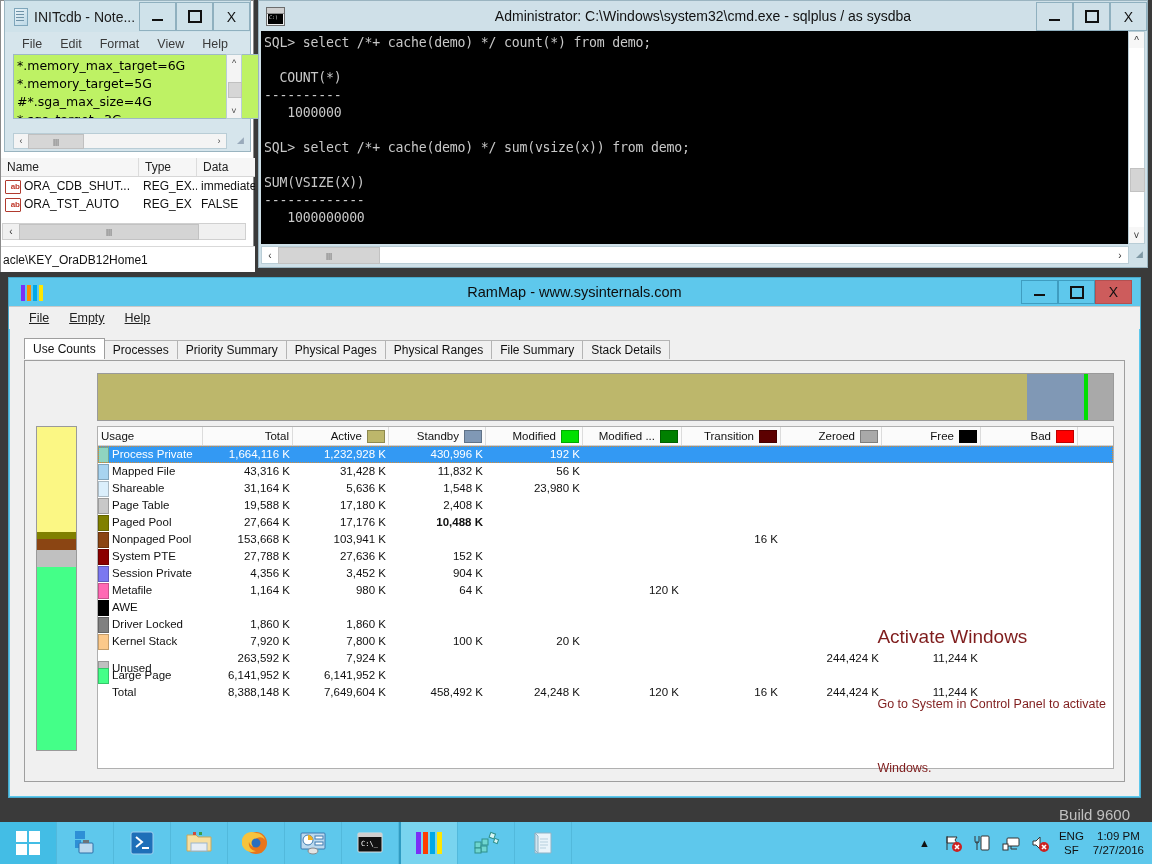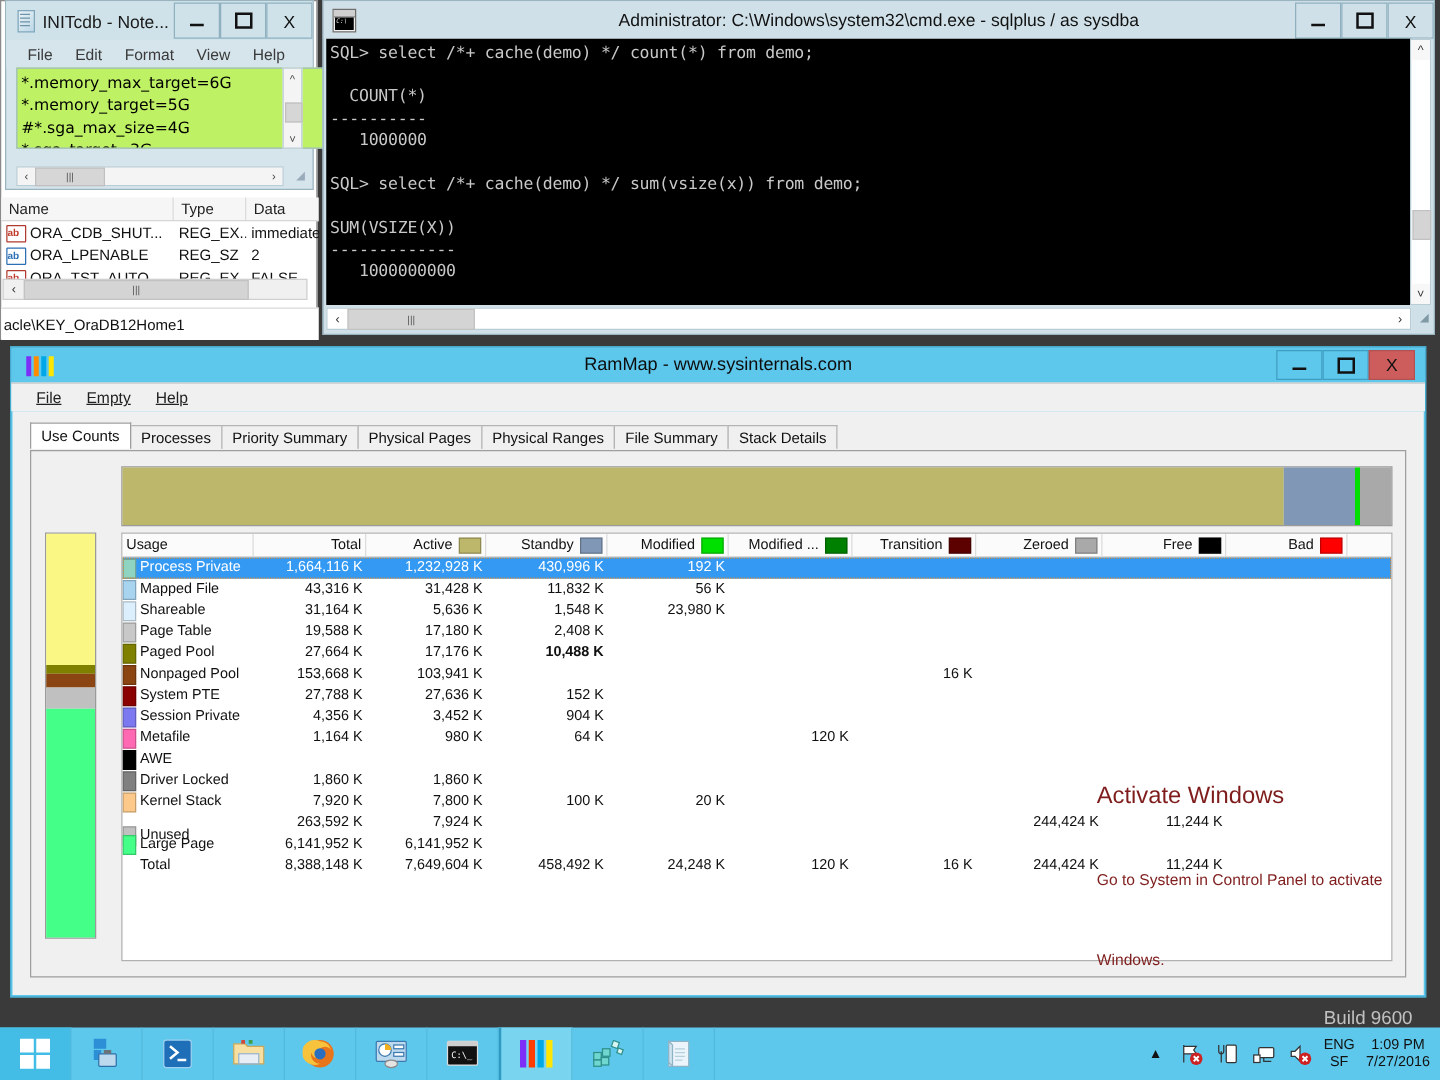--- a/index.html
+++ b/index.html
@@ -17,21 +17,21 @@
     position:absolute;left:0;top:0;width:254px;height:272px;
     background:#ffffff;border:1px solid #8a8a8a;box-sizing:border-box;
   }
   #regedit .reg-table{position:absolute;left:0;top:157px;width:254px;}
   .reg-hdr{display:flex;height:18px;background:#f6f6f6;border-bottom:1px solid #d7d7d7;
            font-size:12px;color:#222;align-items:center;}
   .reg-hdr div{border-right:1px solid #dcdcdc;height:18px;line-height:18px;padding-left:6px;box-sizing:border-box;overflow:hidden;white-space:nowrap;}
   .reg-row{display:flex;height:18px;font-size:12px;color:#111;align-items:center;white-space:nowrap;}
   .reg-row .c{height:18px;line-height:18px;padding-left:4px;box-sizing:border-box;overflow:hidden;}
   .ab-icon{display:inline-block;width:14px;height:12px;margin-right:3px;border:1px solid #b03a2e;
-           background:#fff;font-size:8px;line-height:11px;text-align:left;color:#c0392b;font-weight:bold;
+           background:#fff;font-size:8px;line-height:11px;text-align:right;color:#c0392b;font-weight:bold;
            vertical-align:middle;border-radius:1px;}
   .ab-icon.blue{border-color:#2d6fb5;color:#2d6fb5;}
   #regedit .reg-hscroll{position:absolute;left:1px;top:222px;width:244px;height:17px;background:#f0f0f0;border:1px solid #d0d0d0;box-sizing:border-box;display:flex;align-items:center;}
   #regedit .status{position:absolute;left:0;top:245px;width:254px;height:26px;background:#ffffff;
                    border-top:1px solid #d9d9d9;font-size:12px;color:#111;line-height:26px;padding-left:2px;white-space:nowrap;box-sizing:border-box;}
 
   
   #notepad{
     position:absolute;left:4px;top:0px;width:247px;height:152px;
     background:#d6e5ec;border:1px solid #9ab4c0;box-sizing:border-box;
@@ -156,25 +156,20 @@
         <div style="width:138px">Name</div>
         <div style="width:58px">Type</div>
         <div style="width:58px;border-right:none">Data</div>
       </div>
       <div class="reg-row">
         <div class="c" style="width:138px"><span class="ab-icon">ab</span><span>ORA_CDB_SHUT...</span></div>
         <div class="c" style="width:58px">REG_EX...</div>
         <div class="c" style="width:58px">immediate</div>
       </div>
       <div class="reg-row">
-        <div class="c" style="width:138px"><span class="ab-icon blue">ab</span><span>ORA_LPENABLE</span></div>
-        <div class="c" style="width:58px">REG_SZ</div>
-        <div class="c" style="width:58px">2</div>
-      </div>
-      <div class="reg-row">
         <div class="c" style="width:138px"><span class="ab-icon">ab</span><span>ORA_TST_AUTO</span></div>
         <div class="c" style="width:58px">REG_EX</div>
         <div class="c" style="width:58px">FALSE</div>
       </div>
     </div>
     <div class="reg-hscroll">
       <span style="width:16px;text-align:center;font-size:10px;color:#333">‹</span>
       <span style="width:178px;height:14px;background:#d4d4d4;border:1px solid #c2c2c2;display:flex;align-items:center;justify-content:center;font-size:8px;color:#555">|||</span>
     </div>
     <div class="status">acle\KEY_OraDB12Home1</div>

